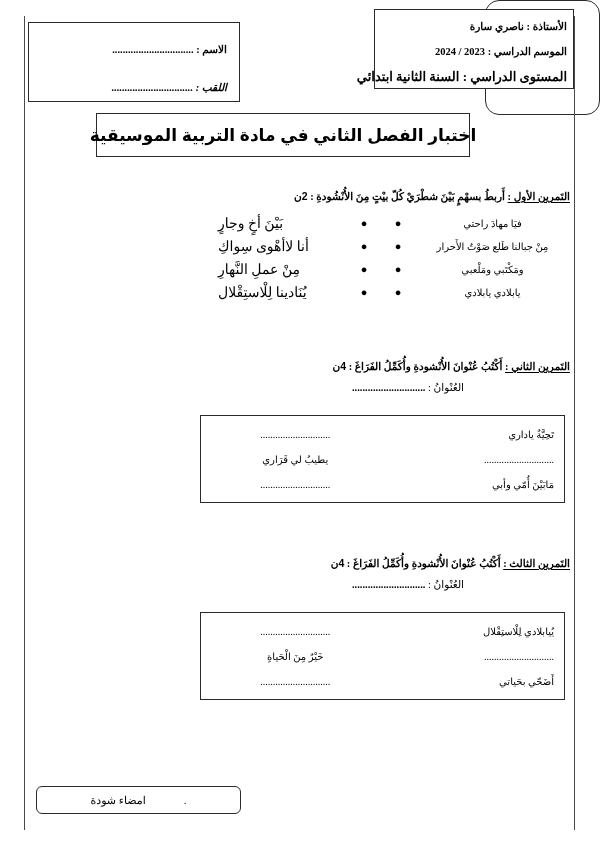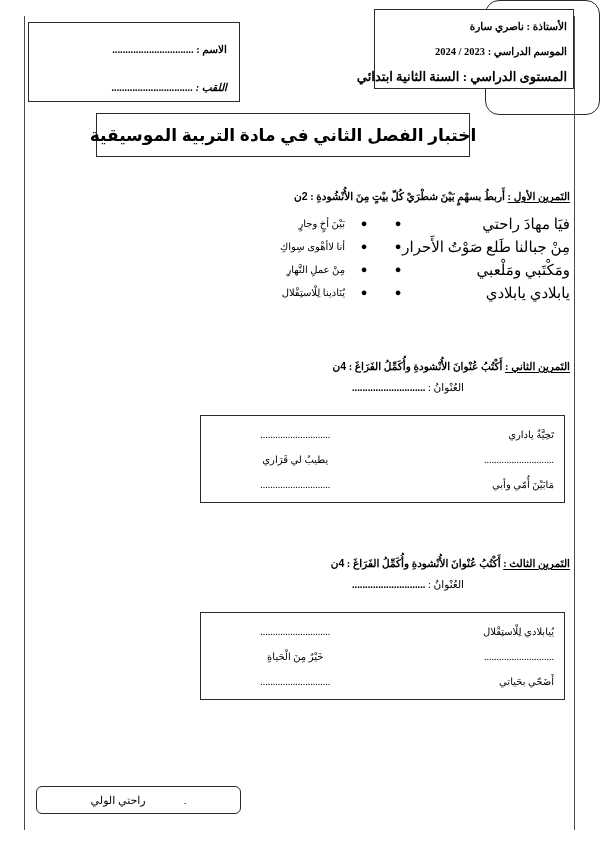--- a/index.html
+++ b/index.html
@@ -146,33 +146,34 @@
     width: 100%;
   }
   .match-row {
     display: flex;
     align-items: center;
     justify-content: flex-start;
     height: 23px;
   }
   .m-right {
     width: 155px;
-    font-size: 15px;
+    text-align: center;
+    font-size: 10px;
     white-space: nowrap;
   }
   .m-dot-a, .m-dot-b {
     width: 34px;
     text-align: center;
     font-size: 11px;
     line-height: 1;
   }
   .m-left {
     flex: 1;
-    text-align: right;
-    font-size: 10px;
+    text-align: left;
+    font-size: 14px;
     white-space: nowrap;
     padding-right: 2px;
     font-family: Liberation Serif, serif;
   }
 
   
   .onwan {
     margin-top: 9px;
     font-size: 10.5px;
     text-align: center;
@@ -343,16 +344,16 @@
     </div>
     <div class="ans-row">
       <div class="cell r">أَضَحّي بحَياتي</div>
       <div class="cell l">............................</div>
     </div>
   </div>
 
 
   <div class="box sign-box">
     <span class="s-dot">.</span>
-    <span class="s-lbl">راحتي الولي</span>
+    <span class="s-lbl">امضاء شودة</span>
   </div>
 
 </div>
 
 </body></html>

